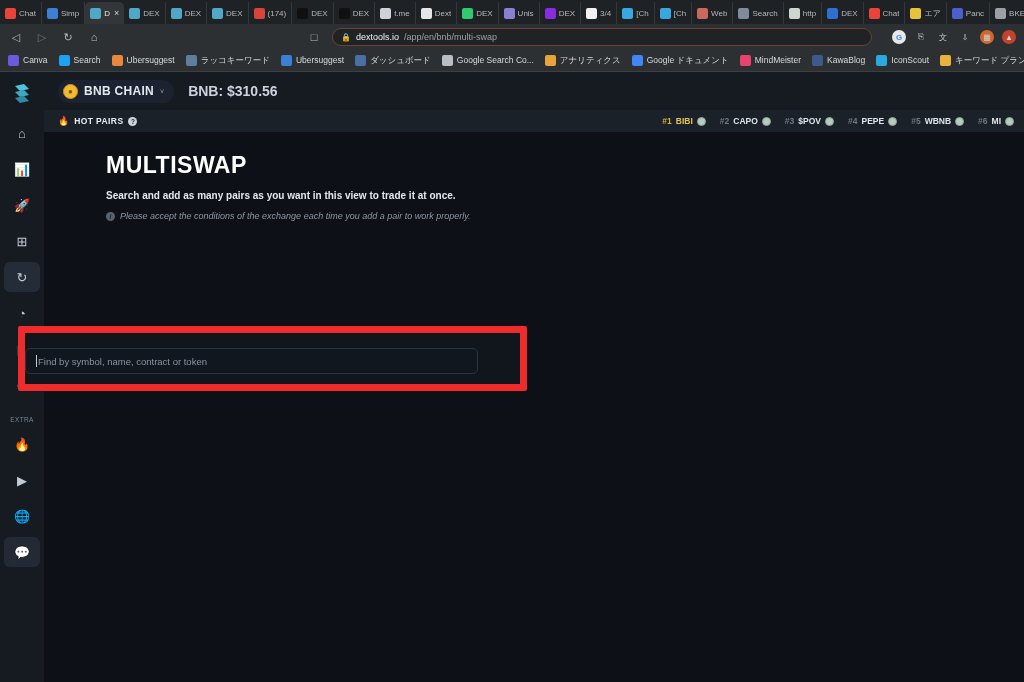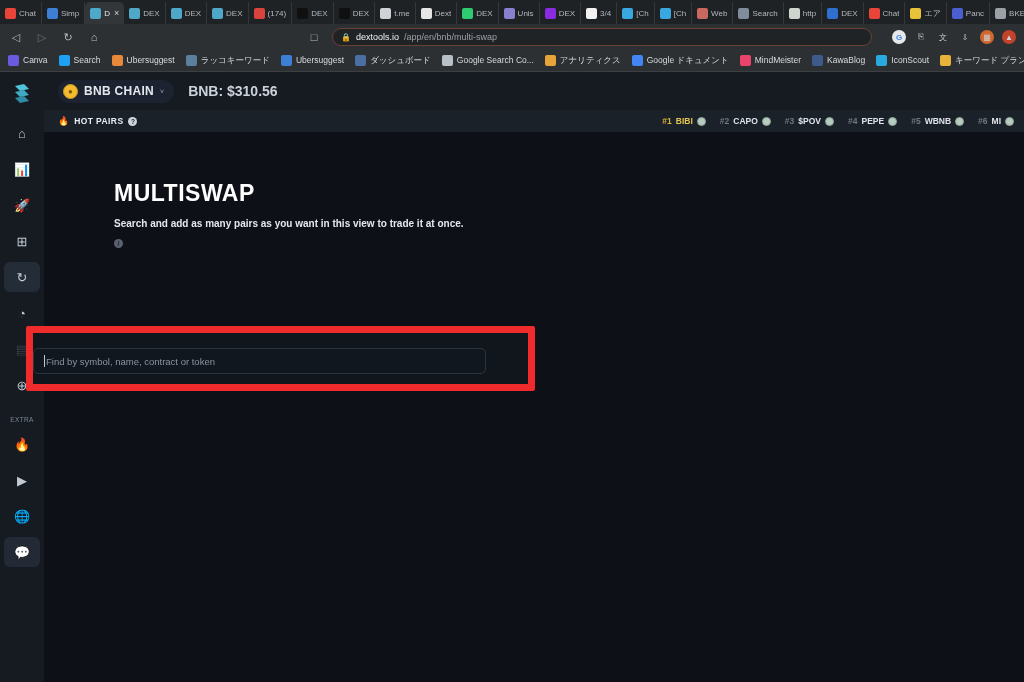--- a/index.html
+++ b/index.html
@@ -195,21 +195,21 @@
     display: flex; align-items: center; justify-content: center;
   }
   .hot-right { display: flex; align-items: center; gap: 14px; padding-right: 0px; }
   .hotpair { display: flex; align-items: center; gap: 4px; font-size: 8.5px; font-weight: bold; white-space: nowrap; }
   .hp-rank { color: #6f7884; }
   .hp-rank.first { color: #d9b23a; }
   .hp-sym { color: #dfe4ea; }
   .hp-sym.first { color: #e3c352; }
   .hp-dot { width: 9px; height: 9px; border-radius: 50%; background: #b7cbbf; border: 1px solid #8aa396; }
 
-  .content { flex: 1 1 auto; padding: 48px 0 0 62px; position: relative; margin-left: 8px; }
+  .content { flex: 1 1 auto; padding: 20px 0 0 62px; position: relative; }
   .page-title { font-size: 23px; font-weight: bold; color: #ffffff; letter-spacing: .5px; }
   .page-sub { font-size: 10px; color: #e4e8ee; margin-top: 11px; font-weight: bold; }
   .page-note { display:flex; align-items:center; gap:5px; font-size: 9px; color: #8e97a3; margin-top: 10px; font-style: italic; }
   .note-i {
     width: 9px; height: 9px; border-radius: 50%;
     background: #59626e; color: #1b2129;
     font-size: 6.5px; font-weight: bold;
     display: flex; align-items: center; justify-content: center;
     flex: 0 0 auto;
   }
@@ -532,20 +532,21 @@
             <span class="hp-dot"></span>
           </div>
         </div>
     </div>
 
     <div class="content">
       <div class="page-title">MULTISWAP</div>
       <div class="page-sub">Search and add as many pairs as you want in this view to trade it at once.</div>
       <div class="page-note">
         <span class="note-i">i</span>
+        <span>Please accept the conditions of the exchange each time you add a pair to work properly.</span>
       </div>
 
       <div class="highlight">
         <div class="findbox">
           <span class="caret"></span>
           <span class="fph">Find by symbol, name, contract or token</span>
         </div>
       </div>
     </div>
 

